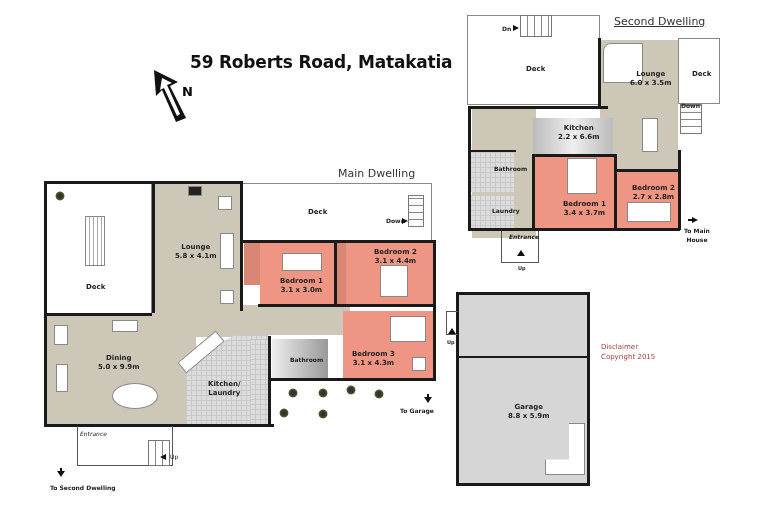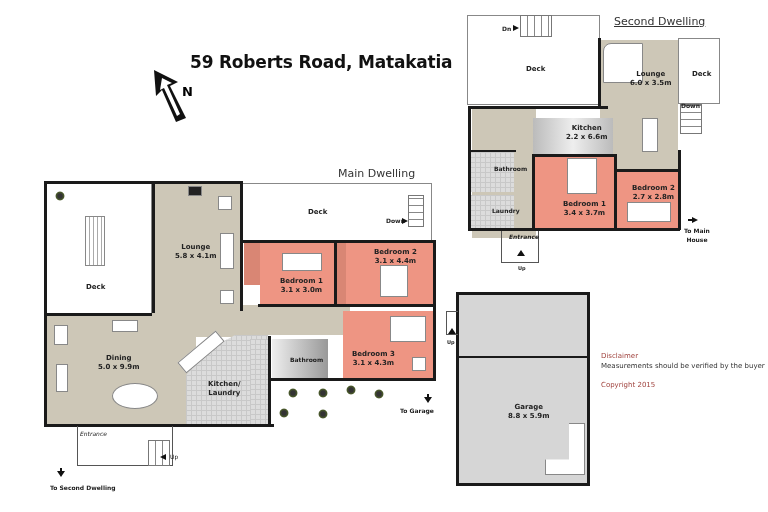--- a/index.html
+++ b/index.html
@@ -17,21 +17,21 @@
   .grey{background:#d6d6d6;}
   .white{background:#fff;}
   .wall{position:absolute;background:#1a1a1a;}
   .thin{position:absolute;border:1px solid #555;box-sizing:border-box;}
   .furn{position:absolute;background:#fff;border:1px solid #888;box-sizing:border-box;}
   .plant{position:absolute;width:10px;height:10px;border-radius:50%;background:radial-gradient(circle,#333 30%,#4a5a2a 55%,transparent 70%);}
   .arrowdn{position:absolute;width:0;height:0;border-left:4px solid transparent;border-right:4px solid transparent;border-top:6px solid #111;}
   .arrowr{position:absolute;width:0;height:0;border-top:3px solid transparent;border-bottom:3px solid transparent;border-left:6px solid #111;}
   .stem{position:absolute;background:#111;}
   .disc{position:absolute;left:601px;top:342px;width:165px;font-size:7px;line-height:10px;color:#333;}
-  .disc .red{color:#a0433e;margin-top:9px;}
+  .disc .red{color:#a0433e;}
   .stairs{position:absolute;box-sizing:border-box;border:1px solid #777;background:repeating-linear-gradient(90deg,#fff 0 6px,#888 6px 7px);}
   .stairsv{position:absolute;box-sizing:border-box;border:1px solid #777;background:repeating-linear-gradient(0deg,#fff 0 6px,#888 6px 7px);}
 </style>
 </head>
 <body>
 
 <div class="abs title">59 Roberts Road, Matakatia</div>
 
 <div class="abs" style="left:148px;top:66px;width:50px;height:60px;">
   <svg width="50" height="60" viewBox="0 0 50 60">
@@ -167,21 +167,21 @@
     <div>6.0 x 3.5m</div>
   </div>
 
   <div class="room white" style="left:678px;top:38px;width:42px;height:66px;border:1px solid #888;"></div>
   <div class="lbl" style="left:692px;top:70px;">Deck</div>
   <div class="stairsv" style="left:680px;top:104px;width:22px;height:30px;"></div>
   <div class="lbl sm" style="left:681px;top:101px;">Down</div>
 
   <div class="room beige" style="left:472px;top:108px;width:64px;height:130px;"></div>
   <div class="room grey" style="left:533px;top:118px;width:80px;height:38px;background:linear-gradient(90deg,#bbb,#eee,#bbb);"></div>
-  <div class="lbl" style="left:558px;top:124px;margin-left:8px;">
+  <div class="lbl" style="left:558px;top:124px;">
     <div>Kitchen</div>
     <div>2.2 x 6.6m</div>
   </div>
 
   <div class="room tile" style="left:470px;top:152px;width:44px;height:40px;"></div>
   <div class="lbl sm" style="left:494px;top:164px;">Bathroom</div>
   <div class="room tile" style="left:470px;top:195px;width:44px;height:33px;"></div>
   <div class="lbl sm" style="left:492px;top:206px;">Laundry</div>
 
   <div class="room pink" style="left:535px;top:156px;width:80px;height:72px;"></div>
@@ -234,15 +234,14 @@
     <div>Garage</div>
     <div>8.8 x 5.9m</div>
   </div>
   <div class="thin" style="left:446px;top:311px;width:12px;height:24px;border-right:none;"></div>
   <div class="arrowdn" style="left:448px;top:328px;transform:rotate(180deg);"></div>
   <div class="lbl sm" style="left:447px;top:338px;font-size:5px;">Up</div>
 </div>
 
 <div class="disc">
   <div class="red">Disclaimer</div>
-  <div>Measurements should be verified by the buyer</div>
   <div class="red">Copyright 2015</div>
 </div>
 
 </body></html>

